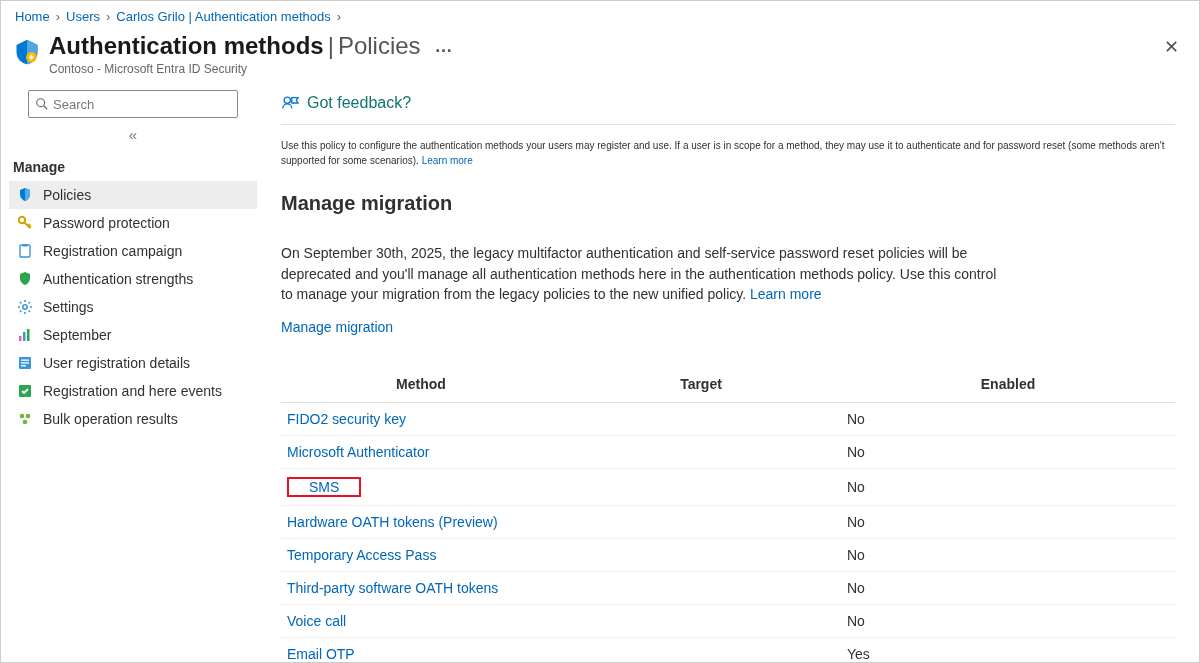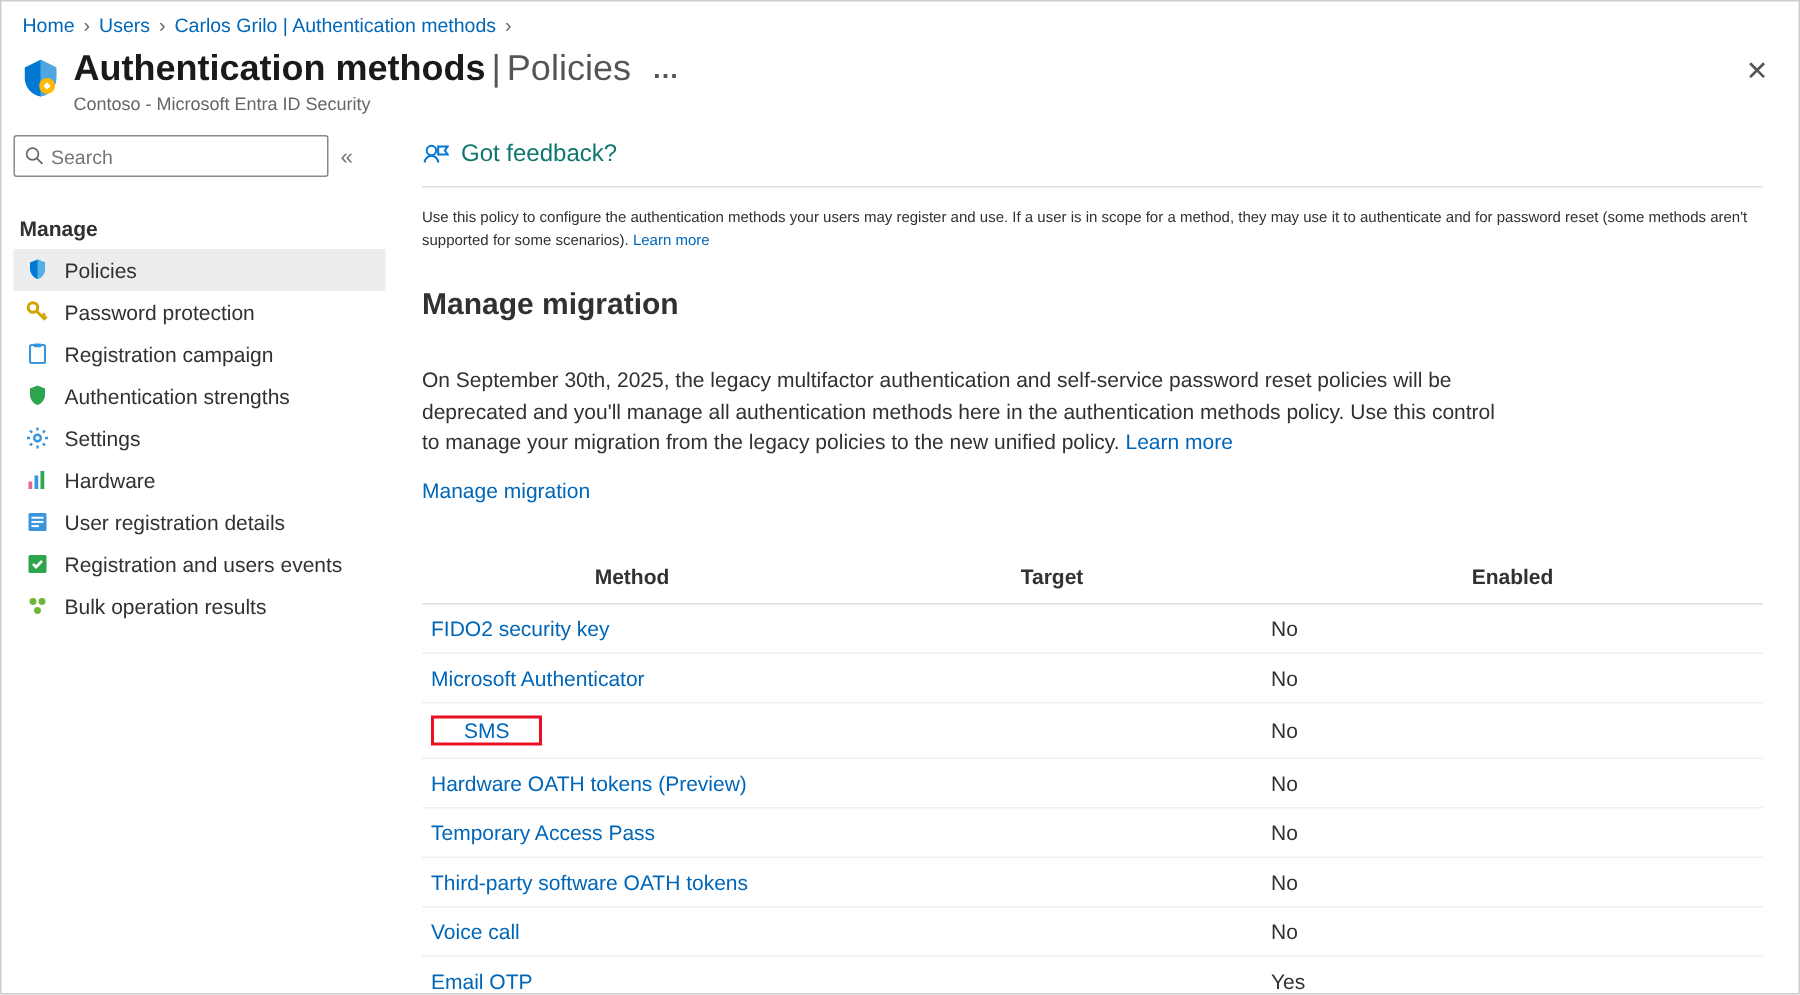--- a/index.html
+++ b/index.html
@@ -47,21 +47,21 @@
     display: flex;
     height: calc(100% - 74px);
   }
 
   .sidebar {
     width: 260px;
     border-right: none;
     padding: 6px 4px 0 8px;
     flex-shrink: 0;
   }
-  .search-row { display:flex; align-items:center; gap:8px; margin-bottom: 20px;}
+  .search-row { display:flex; align-items:center; gap:8px; margin-bottom: 10px; flex-direction: column;}
   .search {
     display: flex; align-items: center;
     border: 1px solid #8a8886; border-radius: 2px;
     width: 210px; height: 28px; padding: 0 6px;
     background: #fff;
   }
   .search input {
     border: none; outline: none; width: 100%; font-size: 13px;
     color: #666;
   }
@@ -220,21 +220,21 @@
 
 
     <div class="nav-item">
       <span class="icon">
         <svg width="16" height="16" viewBox="0 0 16 16">
             <rect x="2" y="9" width="2.5" height="5" fill="#e06796"></rect>
             <rect x="6" y="5" width="2.5" height="9" fill="#3996db"></rect>
             <rect x="10" y="2" width="2.5" height="12" fill="#2da44e"></rect>
           </svg>
       </span>
-      <span>Hardware</span>
+      <span>September</span>
     </div>
 
     <div class="nav-item">
       <span class="icon">
         <svg width="16" height="16" viewBox="0 0 16 16">
             <rect x="2" y="2" width="12" height="12" rx="1" fill="#3996db"></rect>
             <rect x="4" y="4.5" width="8" height="1.3" fill="#fff"></rect>
             <rect x="4" y="7.3" width="8" height="1.3" fill="#fff"></rect>
             <rect x="4" y="10.1" width="5" height="1.3" fill="#fff"></rect>
           </svg>
@@ -242,21 +242,21 @@
       <span>User registration details</span>
     </div>
 
     <div class="nav-item">
       <span class="icon">
         <svg width="16" height="16" viewBox="0 0 16 16">
             <rect x="2" y="2" width="12" height="12" rx="1" fill="#2da44e"></rect>
             <path d="M5 8l2 2 4-4" stroke="#fff" stroke-width="1.8" fill="none"></path>
           </svg>
       </span>
-      <span>Registration and users events</span>
+      <span>Registration and here events</span>
     </div>
 
     <div class="nav-item">
       <span class="icon">
         <svg width="16" height="16" viewBox="0 0 16 16">
             <circle cx="5" cy="5" r="2.3" fill="#6fb53a"></circle>
             <circle cx="11" cy="5" r="2.3" fill="#6fb53a"></circle>
             <circle cx="8" cy="11" r="2.3" fill="#6fb53a"></circle>
           </svg>
       </span>

